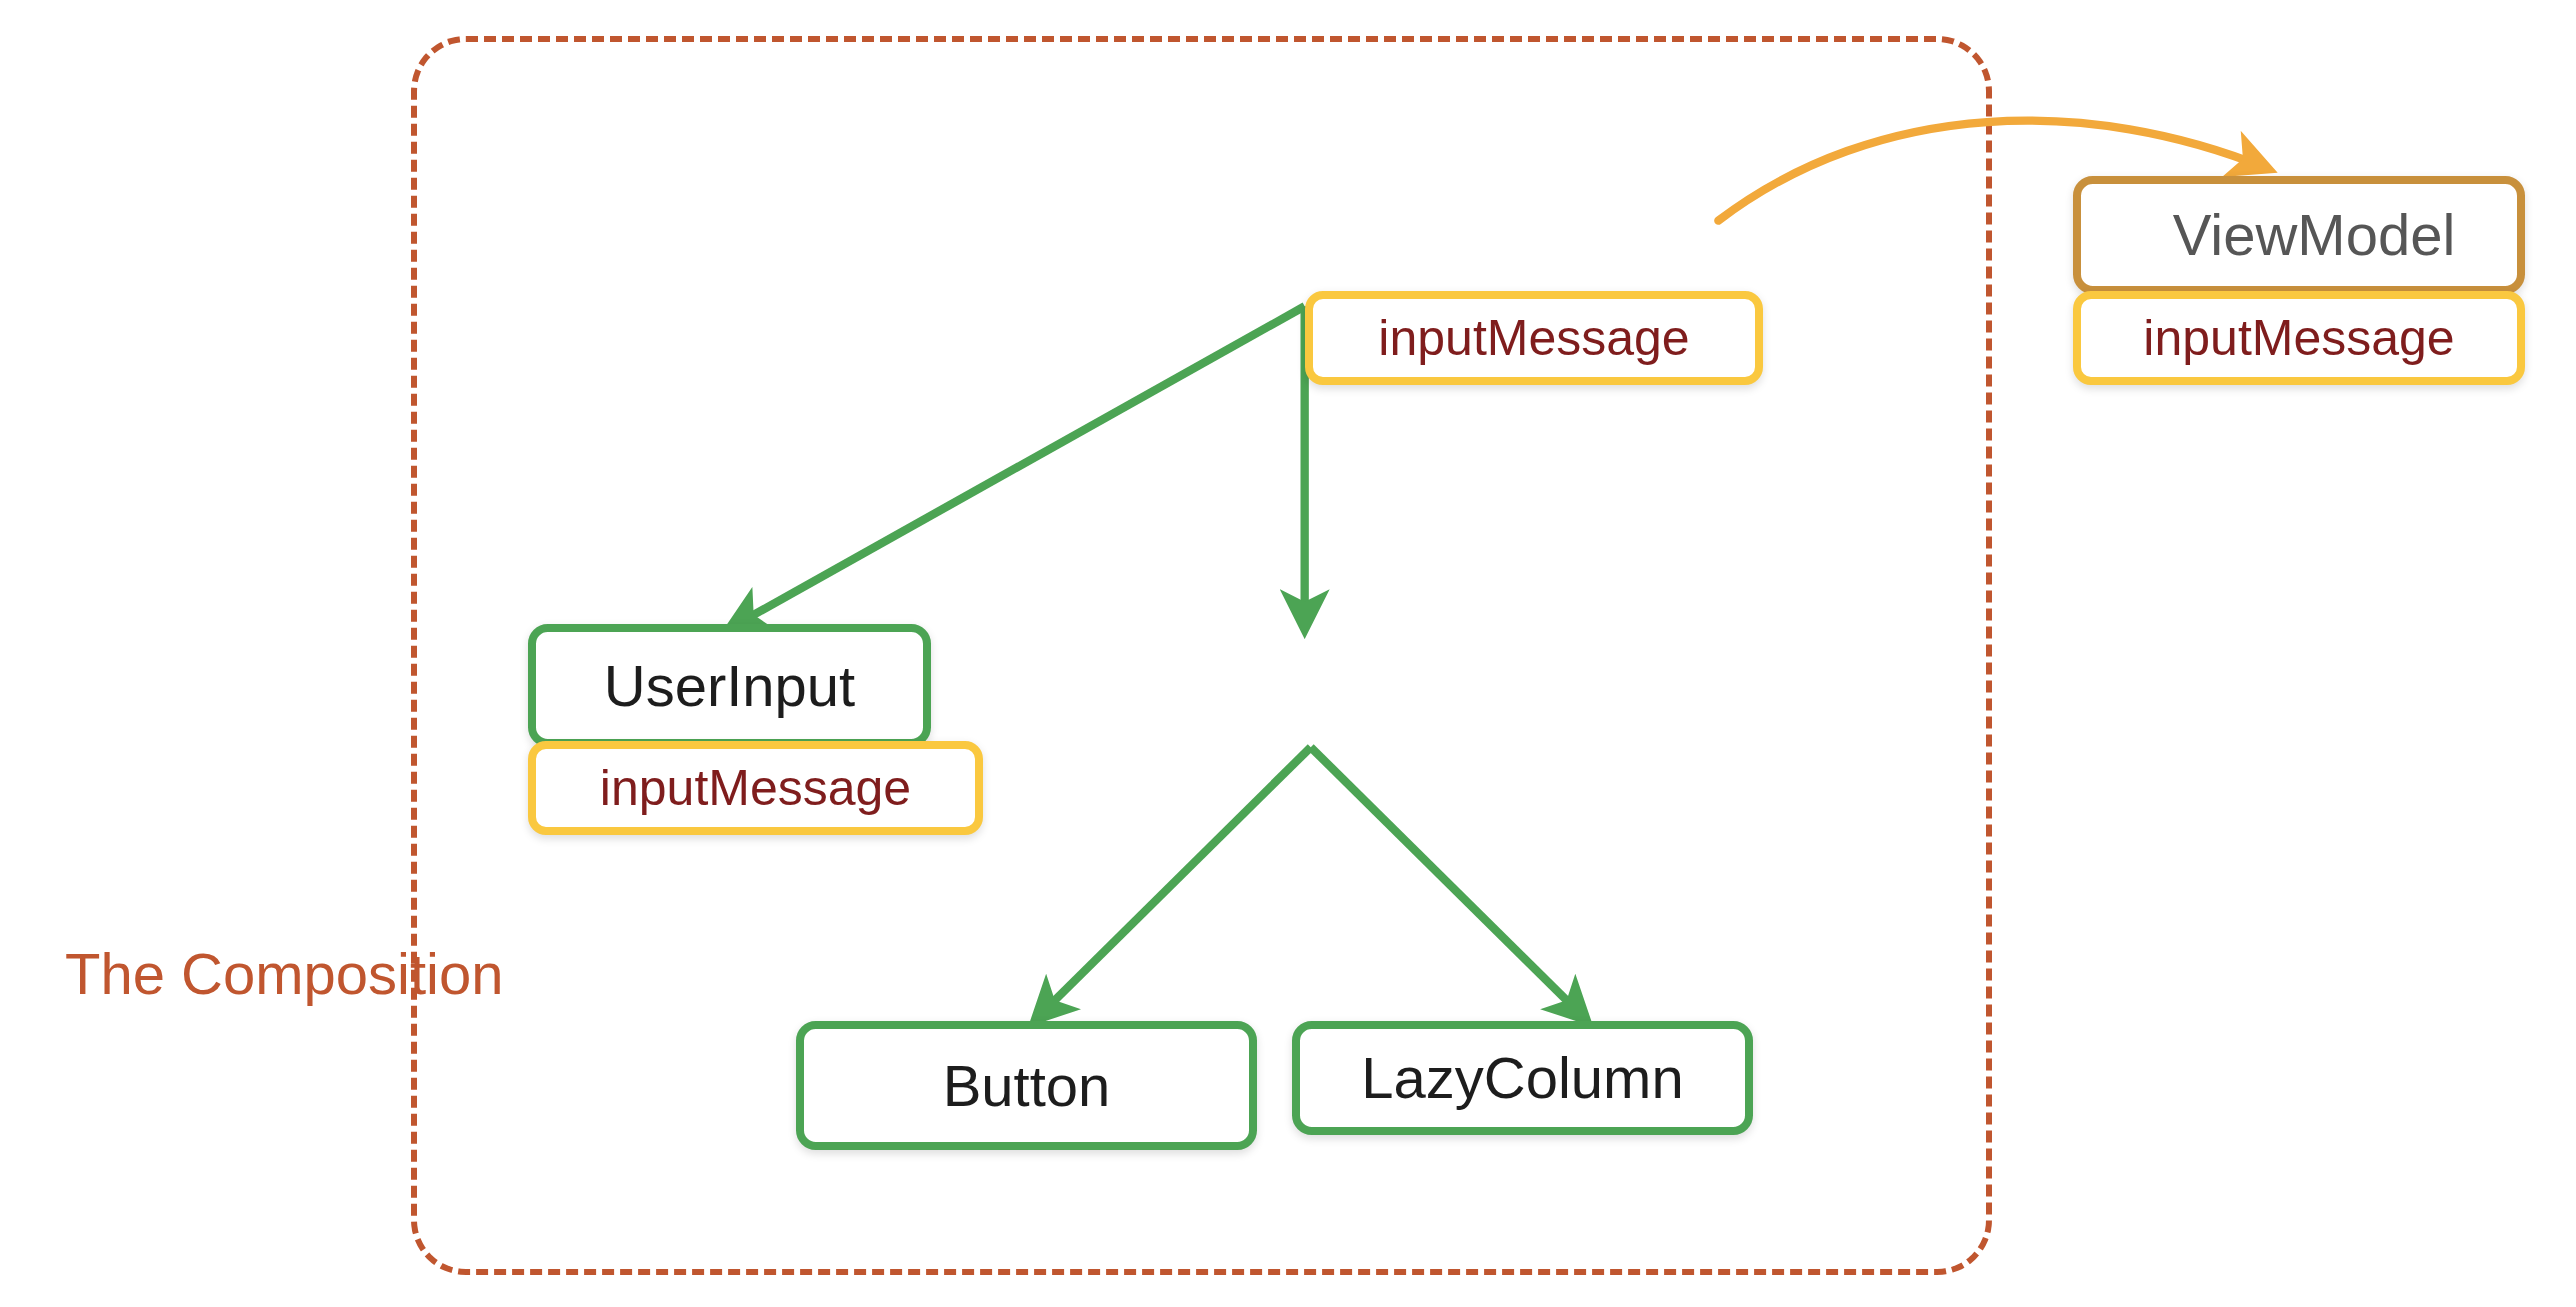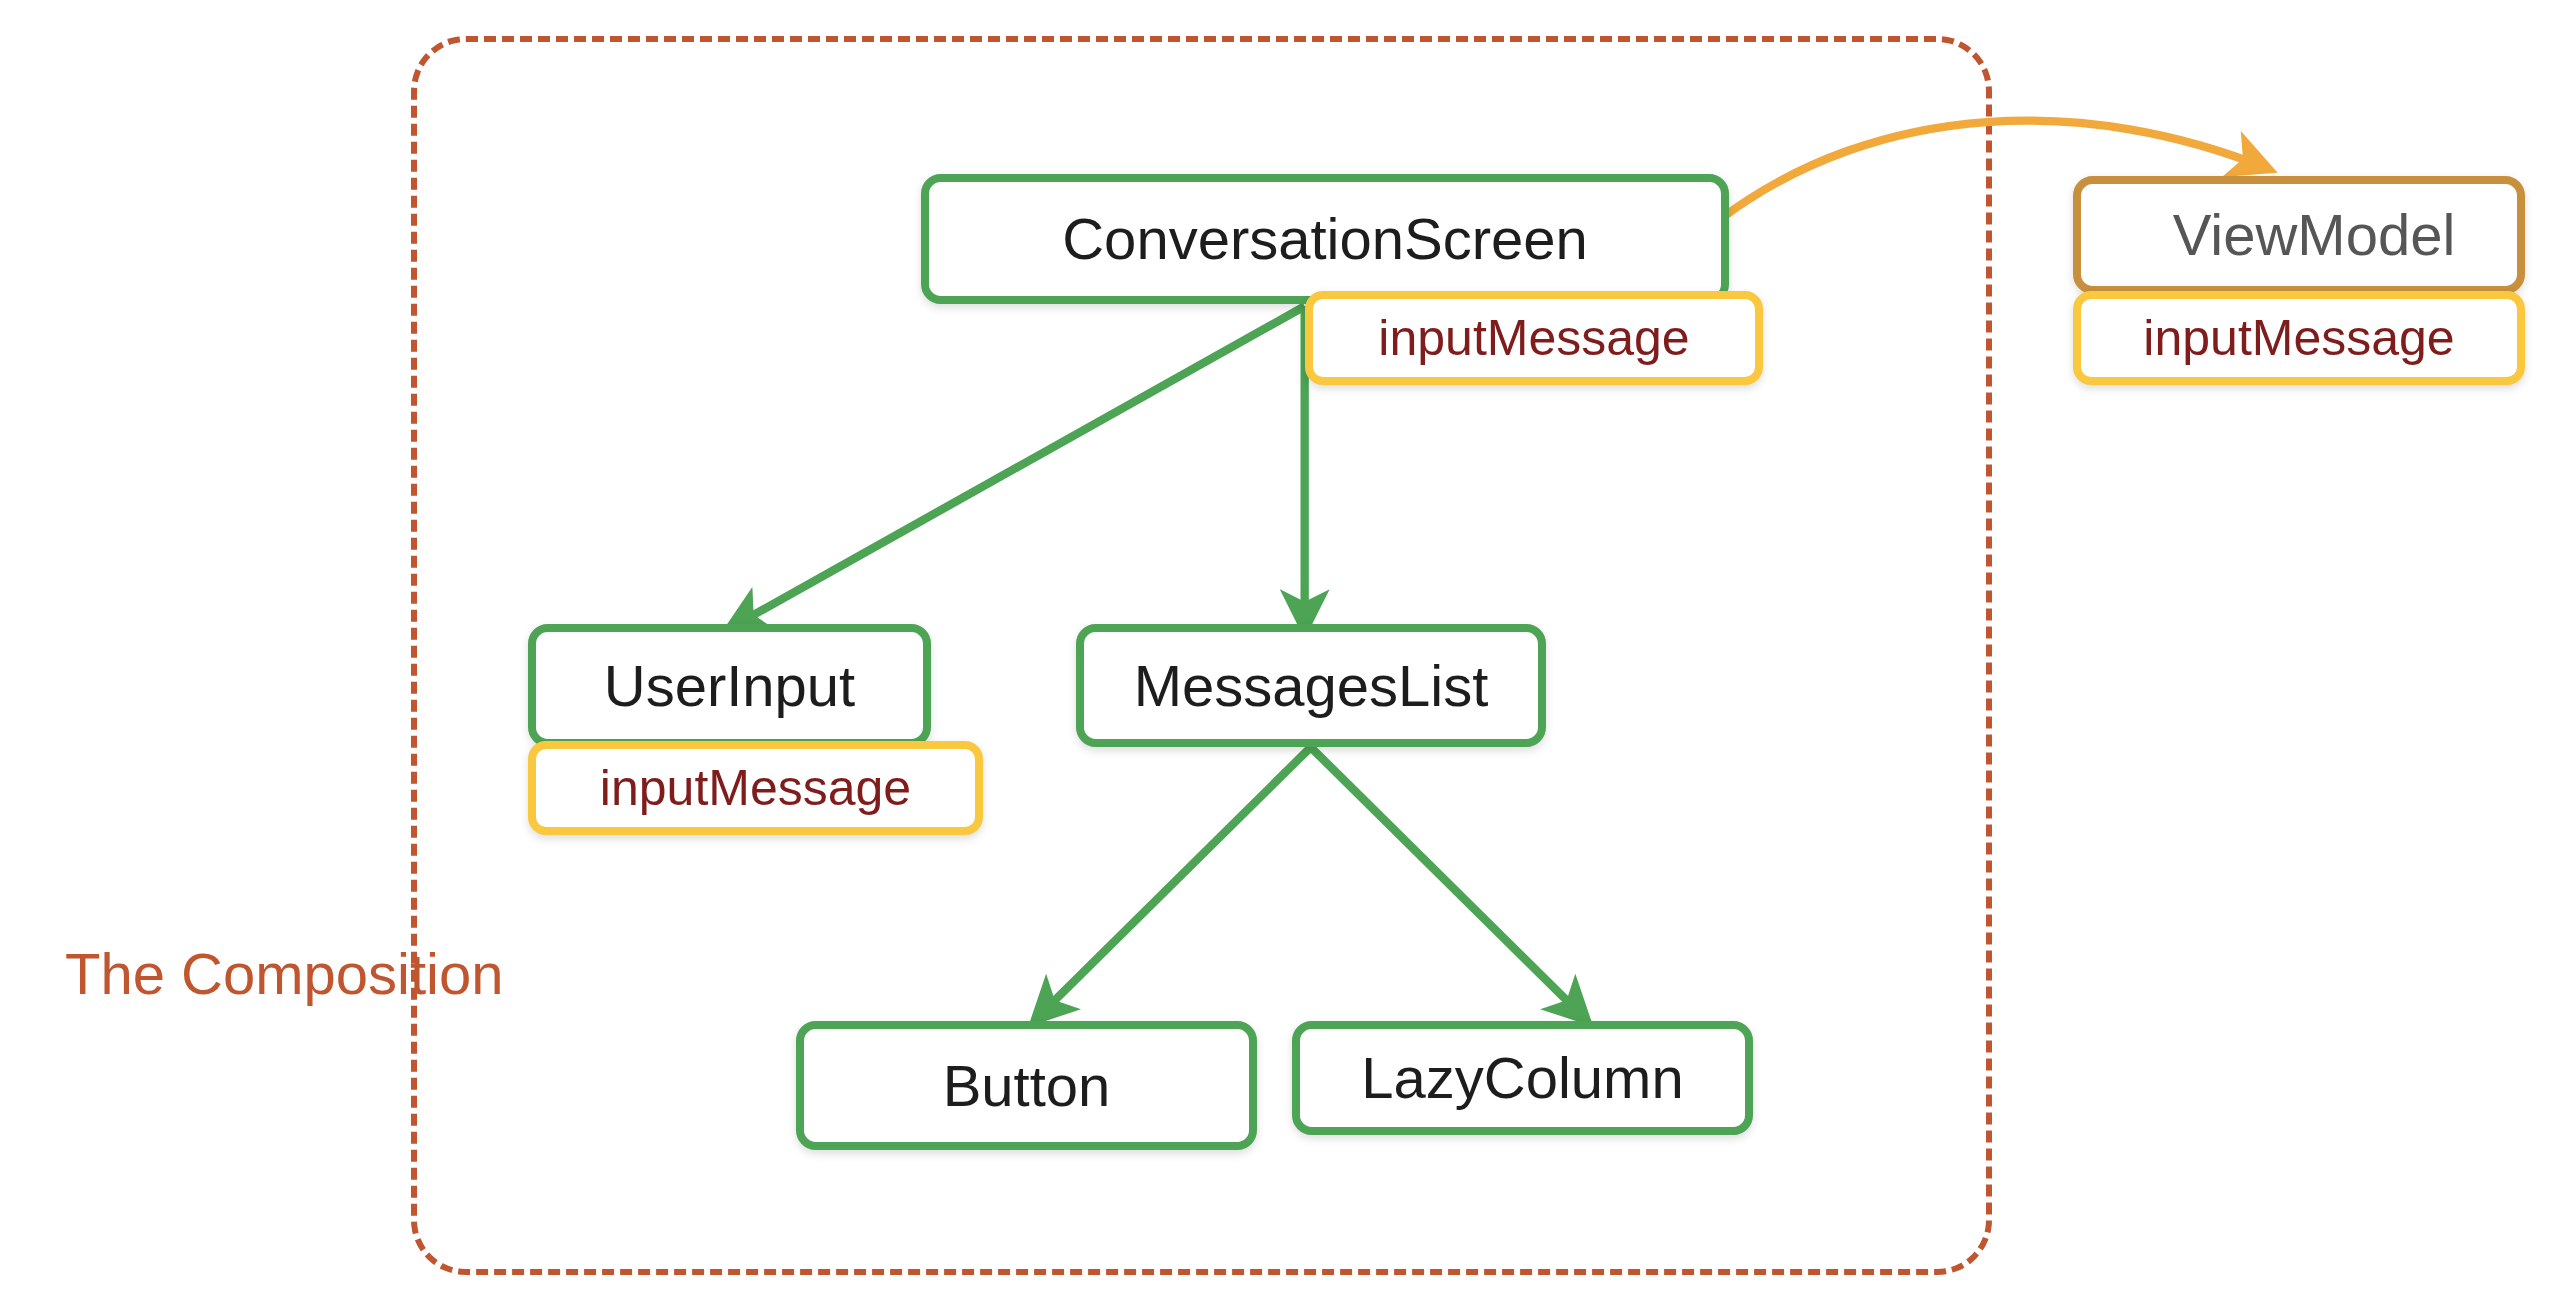--- a/index.html
+++ b/index.html
@@ -135,23 +135,20 @@
 
     <line x1="1722" y1="404" x2="1722" y2="828" stroke="#4CA454" stroke-width="11" stroke-linecap="butt" marker-end="url(#arrow-green)"></line>
 
     <line x1="1730" y1="986" x2="1368" y2="1344" stroke="#4CA454" stroke-width="11" stroke-linecap="butt" marker-end="url(#arrow-green)"></line>
 
     <line x1="1730" y1="986" x2="2092" y2="1344" stroke="#4CA454" stroke-width="11" stroke-linecap="butt" marker-end="url(#arrow-green)"></line>
 
     <path d="M 2268 291 C 2480 130 2760 128 2992 222" fill="none" stroke="#F2A93B" stroke-width="11" stroke-linecap="round" marker-end="url(#arrow-orange)"></path>
   </svg>
 
-  <div class="node composable" id="node-conversation-screen">
-    <span class="node-label">ConversationScreen</span>
-  </div>
 
   <div class="node state-badge" id="badge-conversation-input">
     <span class="node-label">inputMessage</span>
   </div>
 
   <div class="node viewmodel" id="node-viewmodel">
     <span class="node-label">ViewModel</span>
   </div>
 
   <div class="node state-badge" id="badge-viewmodel-input">
@@ -159,23 +156,20 @@
   </div>
 
   <div class="node composable" id="node-user-input">
     <span class="node-label">UserInput</span>
   </div>
 
   <div class="node state-badge" id="badge-user-input-state">
     <span class="node-label">inputMessage</span>
   </div>
 
-  <div class="node composable" id="node-messages-list">
-    <span class="node-label">MessagesList</span>
-  </div>
 
   <div class="node composable" id="node-button">
     <span class="node-label">Button</span>
   </div>
 
   <div class="node composable" id="node-lazy-column">
     <span class="node-label">LazyColumn</span>
   </div>
 
   <div id="composition-caption">The Composition</div>

